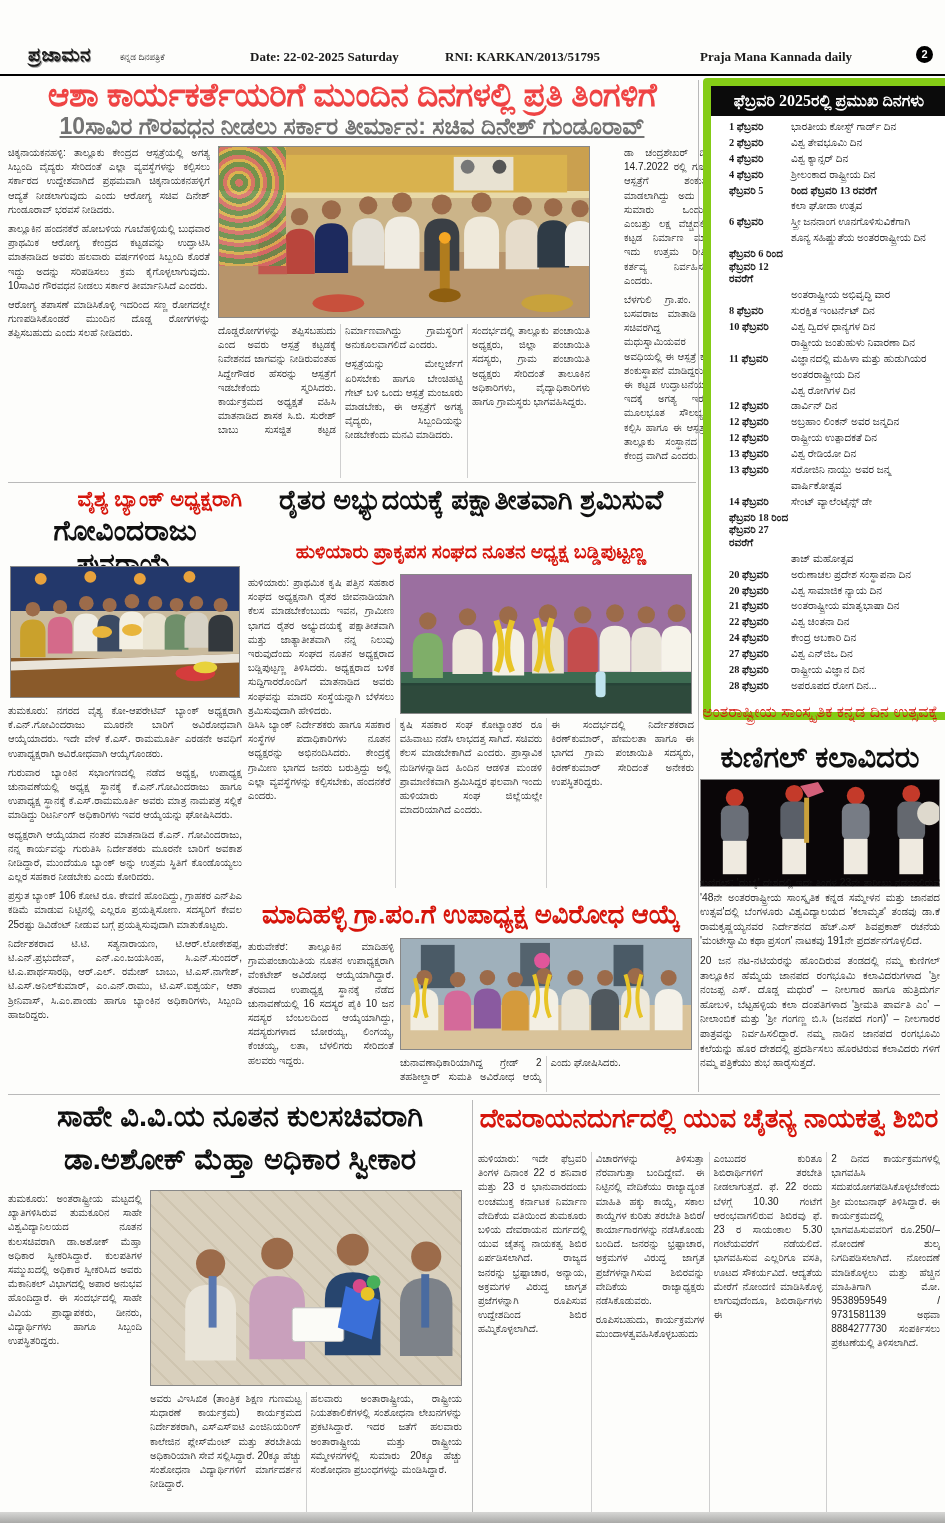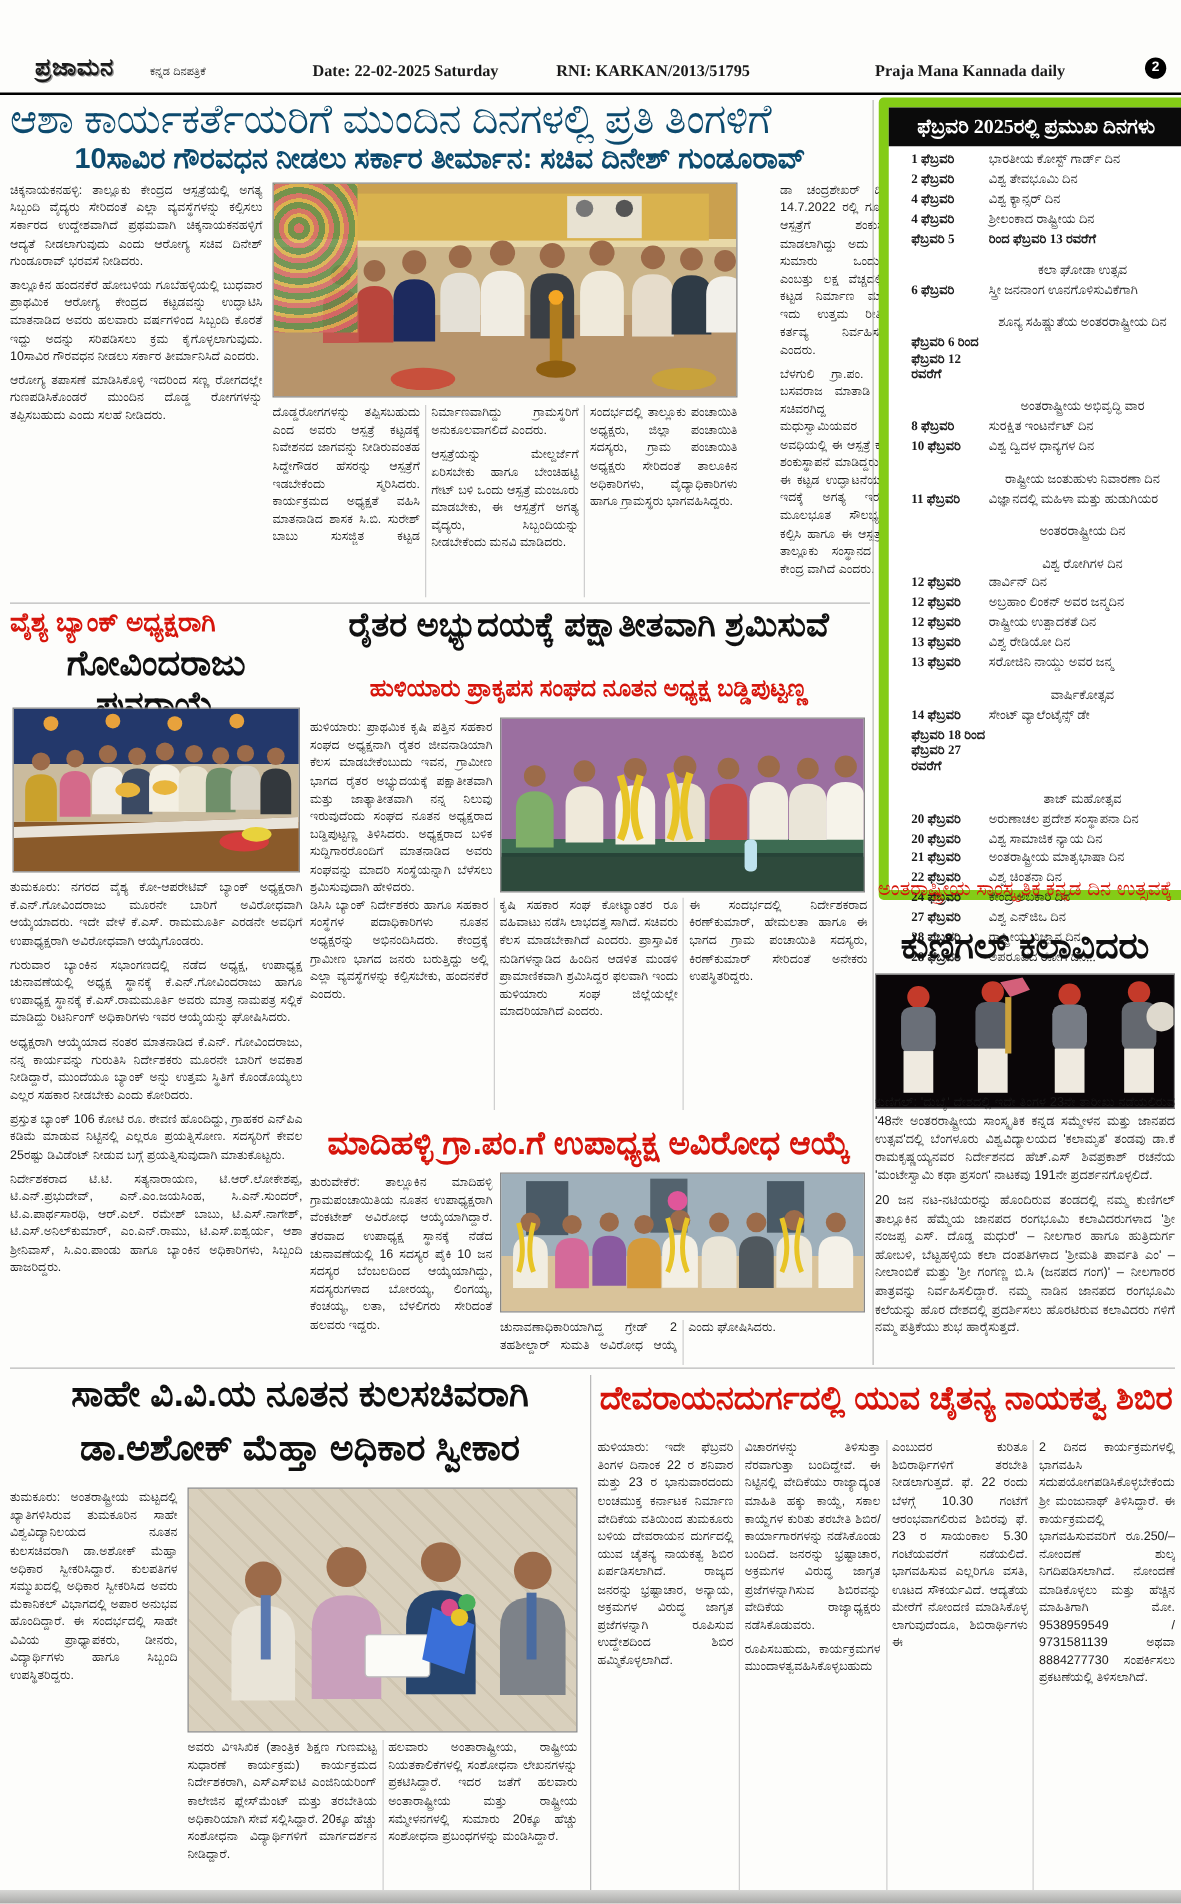--- a/index.html
+++ b/index.html
@@ -10,44 +10,44 @@
   .masthead{left:0;top:36px;width:945px;height:38px;border-bottom:2.5px solid #000;}
   .logo{left:28px;top:44px;font-weight:bold;font-size:19px;letter-spacing:.5px;
         font-family:"Liberation Serif","DejaVu Serif",serif;text-shadow:1px 1px 0 #999;}
   .logo-sub{left:120px;top:52px;font-size:9px;color:#222;}
   .mh-date{left:250px;top:49px;font-size:13px;font-weight:bold;font-family:"Liberation Serif",serif;}
   .mh-rni{left:445px;top:49px;font-size:13px;font-weight:bold;font-family:"Liberation Serif",serif;}
   .mh-paper{left:700px;top:49px;font-size:13px;font-weight:bold;font-family:"Liberation Serif",serif;}
   .pageno{left:916px;top:46px;width:17px;height:17px;border-radius:50%;background:#000;color:#fff;
           font-size:11px;font-weight:bold;text-align:center;line-height:17px;}
   
-  .h-main{left:8px;top:78px;width:688px;font-size:33px;font-weight:400;
-          color:#0c4a6e;letter-spacing:-.5px;line-height:1.0;}
-  .h-sub{left:8px;top:113px;width:688px;text-align:center;font-size:23px;font-weight:800;color:#0c4a6e;}
+  .h-main{left:8px;top:78px;width:688px;text-align:center;font-size:33px;font-weight:700;
+          color:#ef4444;letter-spacing:-.5px;line-height:1.0;}
+  .h-sub{left:8px;top:113px;width:688px;text-align:center;font-size:23px;font-weight:800;color:#737373;text-decoration:underline;}
   .red{color:#d6150b;}
   
   .txt{font-size:10px;line-height:1.42;text-align:justify;overflow:hidden;}
   .txt p{margin:0 0 5px 0;text-indent:0;}
   .cols2{column-count:2;column-gap:9px;column-rule:1px solid #cfcfcf;}
   .cols3{column-count:3;column-gap:9px;column-rule:1px solid #cfcfcf;}
   .cols4{column-count:4;column-gap:9px;column-rule:1px solid #cfcfcf;}
   .rule-v{width:0;border-left:1px solid #b9b9b9;}
   .rule-h{height:0;border-top:1px solid #b9b9b9;}
   
   .calendar{left:703px;top:78px;width:236px;height:626px;border:8px solid #84cc16;border-radius:4px;background:#fff;}
   .cal-head{background:#0b0b0b;color:#fff;text-align:center;font-size:16px;font-weight:bold;
             padding:6px 2px;font-family:"Liberation Serif",serif;}
   .cal-body{padding:5px 6px 0 18px;}
   .cal-row{display:flex;font-size:10.4px;line-height:1.22;margin-bottom:3.2px;font-family:"Liberation Serif",serif;}
   .cal-date{flex:0 0 62px;font-weight:bold;}
   .cal-event{flex:1;}
-  .cal-row.cont .cal-event{text-align:center;margin-top:10px;}
+  .cal-row.cont .cal-event{text-align:left;}
   .cal-row.range{font-weight:bold;}
   
-  .bank-h1{left:8px;top:487px;width:234px;text-align:left;font-size:21px;font-weight:800;}
+  .bank-h1{left:8px;top:487px;width:234px;text-align:right;font-size:21px;font-weight:800;}
   .bank-h2{left:8px;top:515px;width:234px;text-align:center;font-size:28px;font-weight:700;color:#101010;}
   .farm-h{left:248px;top:487px;width:446px;text-align:center;font-size:27px;font-weight:800;color:#101010;line-height:1;}
   .farm-sh{left:248px;top:541px;width:446px;text-align:center;font-size:19px;font-weight:800;color:#d6150b;}
   .madi-h{left:248px;top:899px;width:446px;text-align:center;font-size:26px;font-weight:800;color:#d6150b;}
   .kun-h1{left:700px;top:703px;width:240px;text-align:center;font-size:16px;font-weight:400;color:#d6150b;line-height:1.15;}
   .kun-h2{left:700px;top:741px;width:240px;text-align:center;font-size:29px;font-weight:800;color:#101010;}
   .sahe-h1{left:8px;top:1100px;width:464px;text-align:center;font-size:29px;font-weight:800;color:#101010;}
   .sahe-h2{left:8px;top:1143px;width:464px;text-align:center;font-size:29px;font-weight:800;color:#101010;}
   .camp-h{left:478px;top:1103px;width:462px;text-align:center;font-size:26px;font-weight:800;color:#d6150b;}
   

